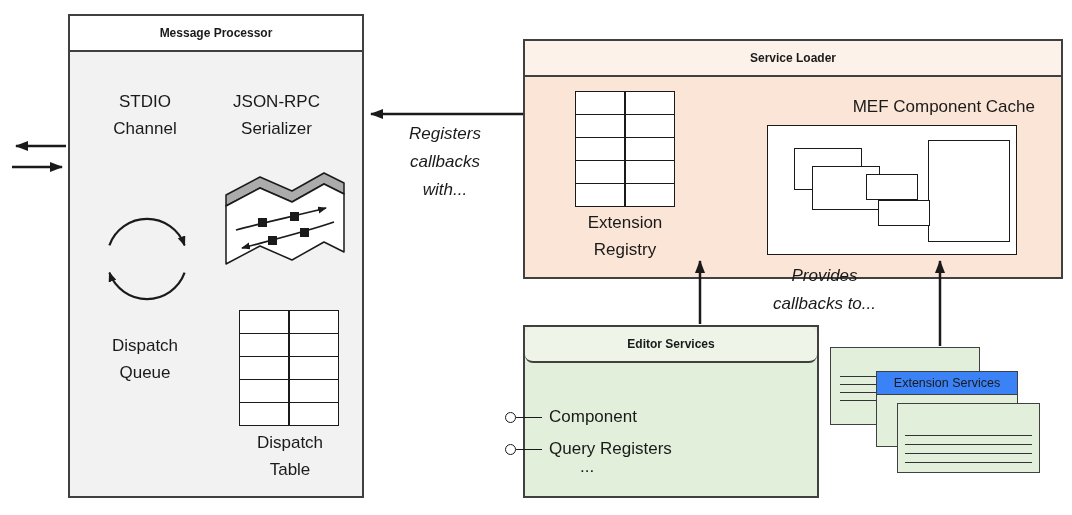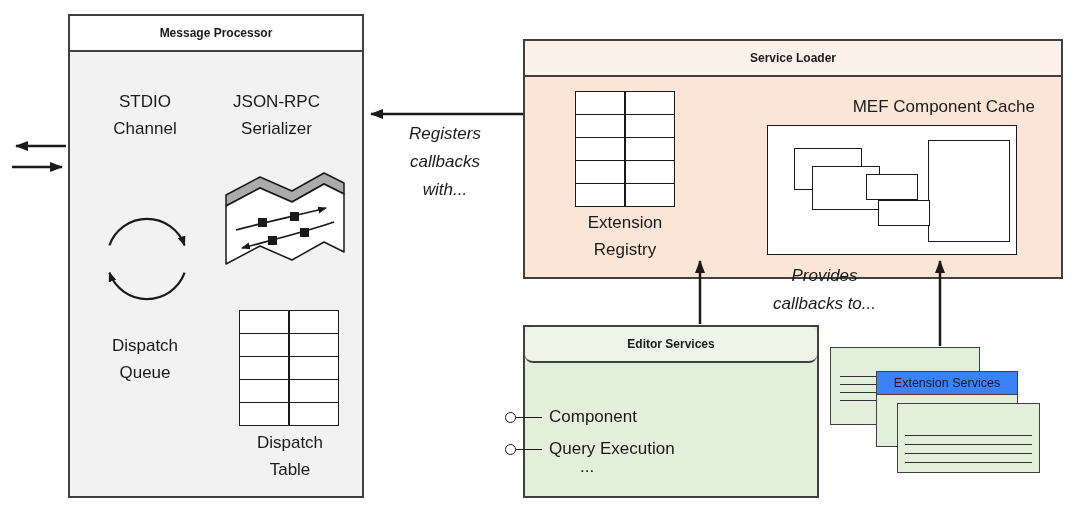--- a/index.html
+++ b/index.html
@@ -139,21 +139,21 @@
   <div class="hdr" style="background:#eef5e8;border-radius:8px;">Editor Services</div>
 
   <div class="es-row" style="left:-20px; top:78px;">
     <span class="es-dot"></span>
     <span class="es-stem"></span>
     <span class="es-label">Component</span>
   </div>
   <div class="es-row" style="left:-20px; top:110px;">
     <span class="es-dot"></span>
     <span class="es-stem"></span>
-    <span class="es-label">Query Execution</span>
+    <span class="es-label">Query Registers</span>
   </div>
   <div style="position:absolute; left:55px; top:130px; font-size:17px;">...</div>
 </div>
 
 <div style="position:absolute; left:828px; top:345px; width:216px; height:132px;">
   <div class="card" style="left:2px; top:2px; width:150px; height:78px;"></div>
   <div class="tline" style="left:12px; top:31px; width:38px;"></div>
   <div class="tline" style="left:12px; top:39px; width:38px;"></div>
   <div class="tline" style="left:12px; top:47px; width:38px;"></div>
   <div class="tline" style="left:12px; top:55px; width:38px;"></div>

